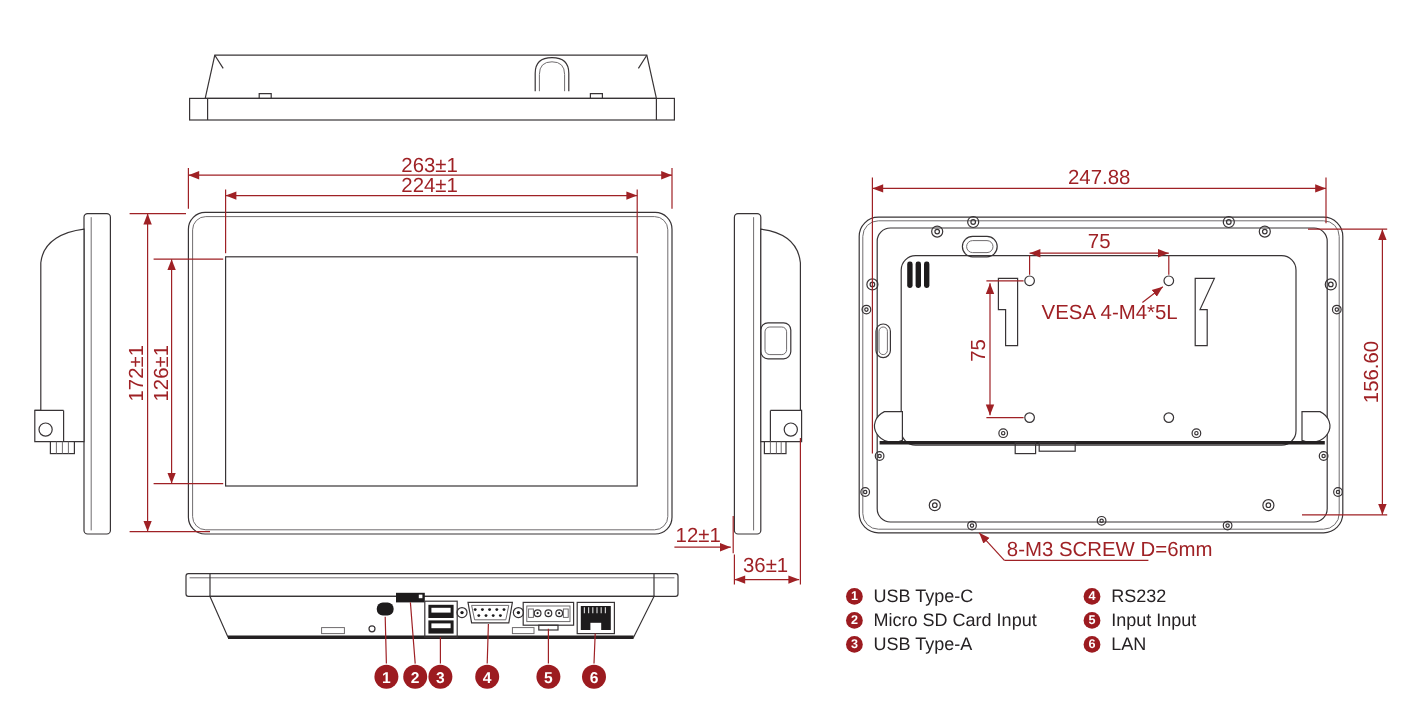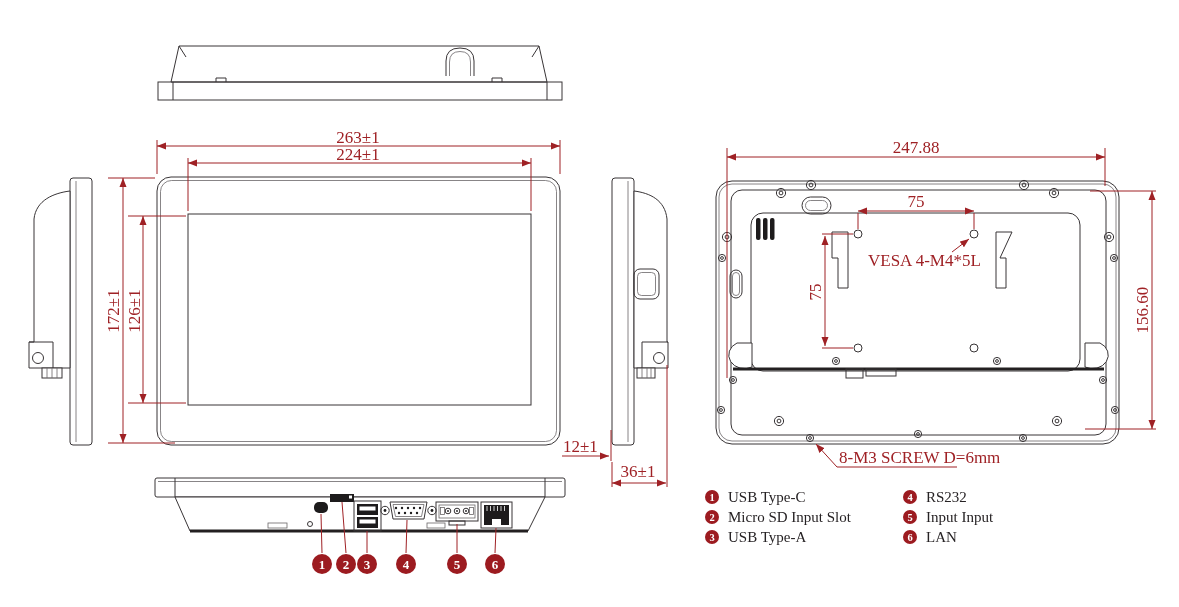--- a/index.html
+++ b/index.html
@@ -1,17 +1,17 @@
 <!DOCTYPE html>
 <html><head>
 <meta charset="utf-8">
 <style>
   html,body{margin:0;padding:0;background:#fff;}
   .stage{position:relative;width:1179px;height:607px;background:#ffffff;
-         font-family:Liberation Serif, serif;overflow:hidden;}
+         font-family:Liberation Sans, sans-serif;overflow:hidden;}
   svg{position:absolute;left:0;top:0;}
   
   .ln{stroke:#383436;fill:none;stroke-width:1;}
   .ln2{stroke:#6a6668;fill:none;stroke-width:.8;}
   .lnw{stroke:#383436;fill:#ffffff;stroke-width:1;}
   .thick{stroke:#232021;fill:none;stroke-width:3;}
   .dark{fill:#1d1b1c;stroke:none;}
   .dim{stroke:#9f2125;fill:none;stroke-width:1;}
   .dimtext{fill:#9f2125;font-size:17px;stroke:none;}
   .bnum{fill:#ffffff;font-size:13px;font-weight:bold;text-anchor:middle;stroke:none;}
@@ -288,21 +288,21 @@
 </svg>
 
 <div class="legend">
   <div class="legend-col c1">
     <div class="legend-row">
       <span class="badge">1</span>
       <span>USB Type-C</span>
     </div>
     <div class="legend-row">
       <span class="badge">2</span>
-      <span>Micro SD Input Slot</span>
+      <span>Micro SD Card Input</span>
     </div>
     <div class="legend-row">
       <span class="badge">3</span>
       <span>USB Type-A</span>
     </div>
   </div>
   <div class="legend-col">
     <div class="legend-row">
       <span class="badge">4</span>
       <span>RS232</span>

